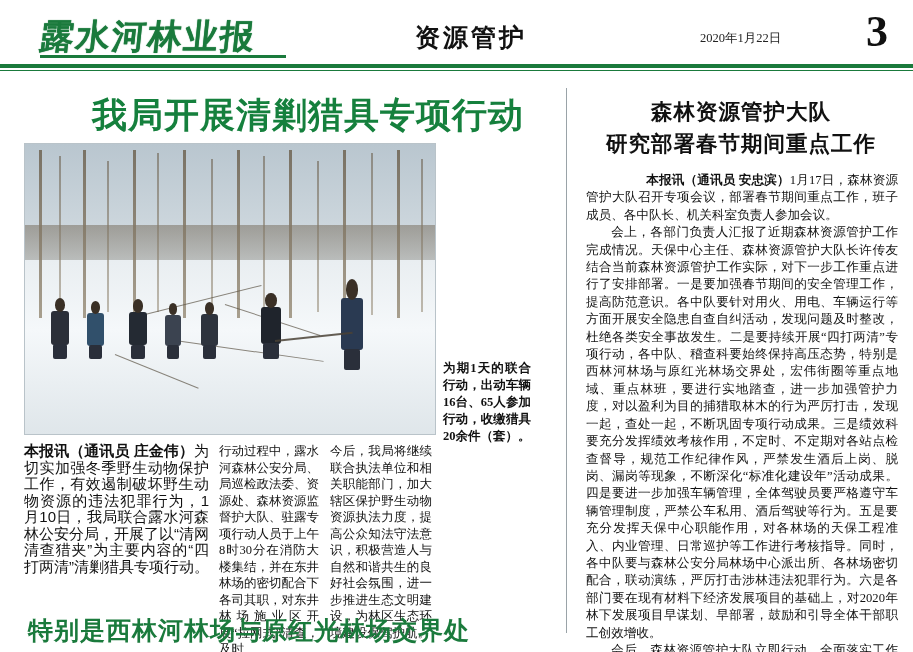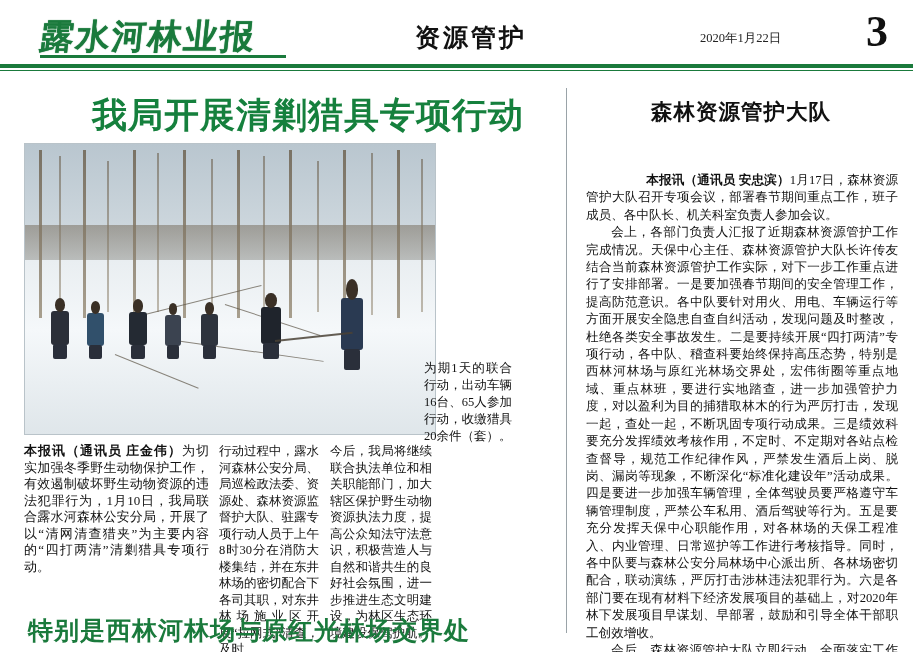--- a/index.html
+++ b/index.html
@@ -77,43 +77,43 @@
     transform-origin:left center;}
   .fig{position:absolute;bottom:26%;border-radius:3px;}
   .fig .body{position:absolute;left:0;top:0;width:100%;height:72%;border-radius:3px;}
   .fig .legs{position:absolute;left:12%;bottom:0;width:76%;height:30%;background:#2a2f3a;border-radius:2px;}
   .fig .head{position:absolute;left:22%;top:-26%;width:56%;height:28%;background:#3a3026;border-radius:50%;}
   .stick{position:absolute;background:#4a4236;height:2px;transform-origin:left center;opacity:.85;}
 
   
   .cap-block{
     position:absolute;left:24px;top:443px;width:185px;
-    font-family:Liberation Serif, serif;
-    font-size:13px;line-height:16.5px;color:#111;text-align:justify;
+    font-family:Liberation Sans, sans-serif;
+    font-size:15px;line-height:16.5px;color:#111;text-align:justify;
   }
   .cap-block .bold{font-weight:bold;}
   .col-b{
     position:absolute;left:219px;top:443px;width:100px;
     font-family:"Liberation Serif", serif;
     font-size:12.5px;line-height:16.5px;color:#111;text-align:justify;
   }
   .col-c{
     position:absolute;left:330px;top:443px;width:102px;
     font-family:"Liberation Serif", serif;
     font-size:12.5px;line-height:16.5px;color:#111;text-align:justify;
   }
   .col-right-top{
     position:absolute;left:448px;top:152px;width:88px;
     font-family:"Liberation Serif", serif;
     font-size:12.5px;line-height:17px;color:#111;text-align:justify;
   }
   .col-right-top2{
-    position:absolute;left:424px;top:360px;width:88px;
-    font-family:"Liberation Serif", serif;
-    font-size:12.5px;line-height:17px;color:#111;text-align:justify;
+    position:absolute;left:443px;top:360px;width:88px;
+    font-family:"Liberation Serif", serif;
+    font-size:12.5px;line-height:17px;color:#111;text-align:justify;font-weight:bold;
   }
 
   
   .bottom-headline{
     position:absolute;left:28px;top:614px;width:520px;
     font-family:"Liberation Serif", serif;
     font-weight:bold;font-size:25px;color:#1a7a3c;letter-spacing:1px;
   }
 
   
@@ -225,20 +225,21 @@
   <div class="col-b">行动过程中，露水河森林公安分局、局巡检政法委、资源处、森林资源监督护大队、驻露专项行动人员于上午8时30分在消防大楼集结，并在东井林场的密切配合下各司其职，对东井林场施业区开展“拉网式”清查，及时</div>
   <div class="col-c">今后，我局将继续联合执法单位和相关职能部门，加大辖区保护野生动物资源执法力度，提高公众知法守法意识，积极营造人与自然和谐共生的良好社会氛围，进一步推进生态文明建设，为林区生态环境建设保驾护航。</div>
   <div class="col-right-top2">为期1天的联合行动，出动车辆16台、65人参加行动，收缴猎具20余件（套）。</div>
 
   <div class="bottom-headline">特别是西林河林场与原红光林场交界处</div>
 
   <div class="vdiv"></div>
 
   <div class="r-headline">
     <div>森林资源管护大队</div>
+    <div>研究部署春节期间重点工作</div>
   </div>
 
   <div class="r-body">
     <p>
       <span class="bold">本报讯（通讯员 安忠滨）</span><span>1月17日，森林资源管护大队召开专项会议，部署春节期间重点工作，班子成员、各中队长、机关科室负责人参加会议。</span>
     </p>
     <p>会上，各部门负责人汇报了近期森林资源管护工作完成情况。天保中心主任、森林资源管护大队长许传友结合当前森林资源管护工作实际，对下一步工作重点进行了安排部署。一是要加强春节期间的安全管理工作，提高防范意识。各中队要针对用火、用电、车辆运行等方面开展安全隐患自查自纠活动，发现问题及时整改，杜绝各类安全事故发生。二是要持续开展“四打两清”专项行动，各中队、稽查科要始终保持高压态势，特别是西林河林场与原红光林场交界处，宏伟街圈等重点地域、重点林班，要进行实地踏查，进一步加强管护力度，对以盈利为目的捕猎取林木的行为严厉打击，发现一起，查处一起，不断巩固专项行动成果。三是绩效科要充分发挥绩效考核作用，不定时、不定期对各站点检查督导，规范工作纪律作风，严禁发生酒后上岗、脱岗、漏岗等现象，不断深化“标准化建设年”活动成果。四是要进一步加强车辆管理，全体驾驶员要严格遵守车辆管理制度，严禁公车私用、酒后驾驶等行为。五是要充分发挥天保中心职能作用，对各林场的天保工程准入、内业管理、日常巡护等工作进行考核指导。同时，各中队要与森林公安分局林场中心派出所、各林场密切配合，联动演练，严厉打击涉林违法犯罪行为。六是各部门要在现有材料下经济发展项目的基础上，对2020年林下发展项目早谋划、早部署，鼓励和引导全体干部职工创效增收。</p>
     <p>会后，森林资源管护大队立即行动，全面落实工作任务，确保我局森林资源安全。</p>
   </div>
 

